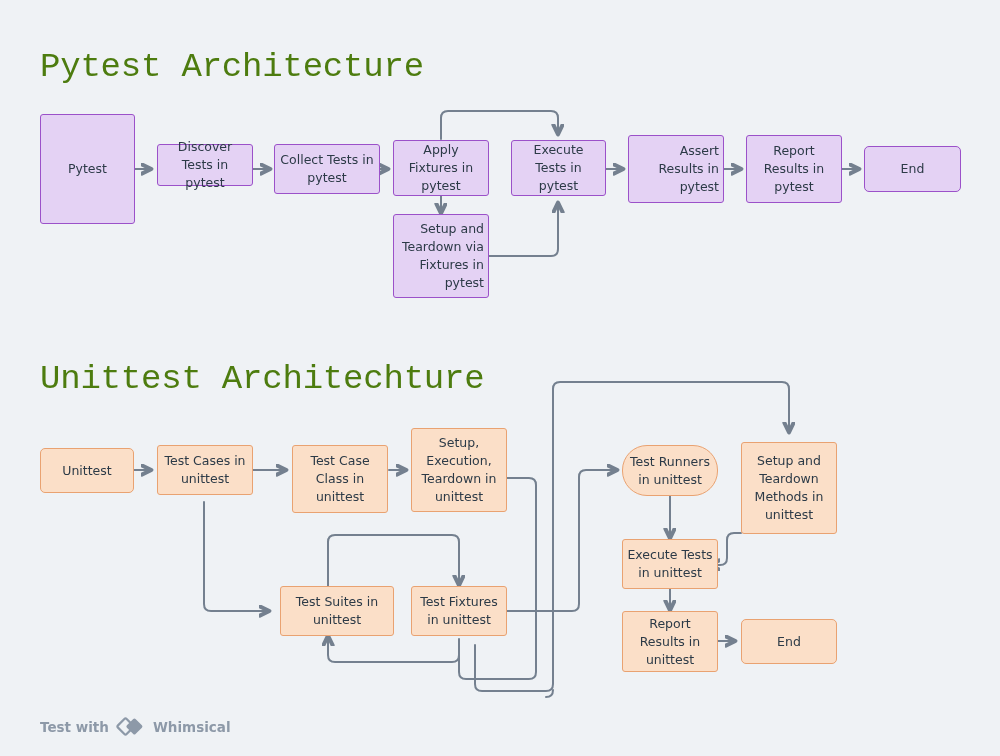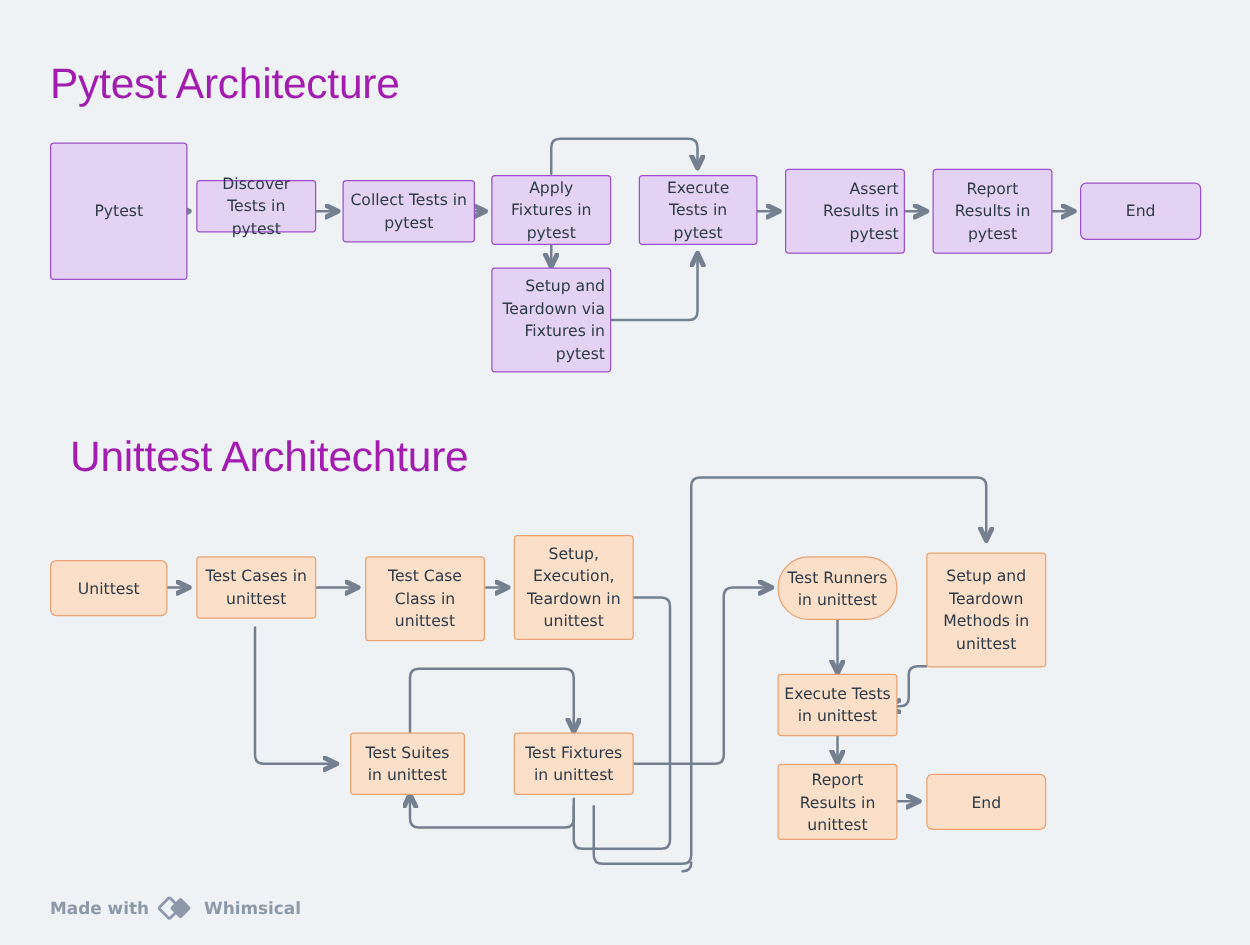--- a/index.html
+++ b/index.html
@@ -6,29 +6,29 @@
   body{
     width:1000px;height:756px;
     background:#eff2f5;
     font-family:"DejaVu Sans", sans-serif;
     overflow:hidden;
     position:relative;
   }
   #canvas{position:absolute;left:0;top:0;width:1000px;height:756px;}
   .title{
     position:absolute;
-    font-family:Liberation Sans, sans-serif;
+    font-family:Liberation Mono, monospace;
     font-size:34px;
     font-weight:400;
-    color:#a21caf;
+    color:#4d7c0f;
     letter-spacing:-0.2px;
     white-space:nowrap;
   }
   #title-pytest{left:40px;top:48px;}
-  #title-unittest{left:40px;top:347px;margin-left:16px;}
+  #title-unittest{left:40px;top:360px;}
 
   .node{
     position:absolute;
     box-sizing:border-box;
     display:flex;
     align-items:center;
     justify-content:center;
     text-align:center;
     font-size:12.5px;
     line-height:18px;
@@ -119,21 +119,21 @@
 
     <path d="M670,496 L670,538" marker-end="url(#ah)"></path>
 
     <path d="M670,589 L670,610" marker-end="url(#ah)"></path>
 
     <path d="M718,641 L735,641" marker-end="url(#ah)"></path>
 
     <path d="M741,533 L734,533 Q727,533 727,540 L727,558 Q727,565 720,565 L710,565" marker-end="url(#ah)"></path>
   </svg>
 
-  <div class="node purple" style="left:40px;top:114px;width:110px;height:110px;">Pytest</div>
+  <div class="node purple" style="left:40px;top:114px;width:95px;height:110px;">Pytest</div>
 
   <div class="node purple" style="left:157px;top:144px;width:96px;height:42px;">Discover Tests in pytest</div>
 
   <div class="node purple" style="left:274px;top:144px;width:106px;height:50px;">Collect Tests in pytest</div>
 
   <div class="node purple" style="left:393px;top:140px;width:96px;height:56px;">Apply Fixtures in pytest</div>
 
   <div class="node purple" style="left:511px;top:140px;width:95px;height:56px;">Execute Tests in pytest</div>
 
   <div class="node purple" style="left:628px;top:135px;width:96px;height:68px;text-align:right;">Assert Results in pytest</div>
@@ -155,26 +155,26 @@
   <div class="node orange" style="left:622px;top:445px;width:96px;height:51px;border-radius:25px;">Test Runners in unittest</div>
 
   <div class="node orange" style="left:741px;top:442px;width:96px;height:92px;">Setup and Teardown Methods in unittest</div>
 
   <div class="node orange" style="left:622px;top:539px;width:96px;height:50px;">Execute Tests in unittest</div>
 
   <div class="node orange" style="left:622px;top:611px;width:96px;height:61px;">Report Results in unittest</div>
 
   <div class="node orange soft" style="left:741px;top:619px;width:96px;height:45px;">End</div>
 
-  <div class="node orange" style="left:280px;top:586px;width:92px;height:50px;">Test Suites in unittest</div>
+  <div class="node orange" style="left:280px;top:586px;width:114px;height:50px;">Test Suites in unittest</div>
 
   <div class="node orange" style="left:411px;top:586px;width:96px;height:50px;">Test Fixtures in unittest</div>
 
   <div id="watermark">
-    <span>Made with</span>
+    <span>Test with</span>
     <span>
       <svg id="whimsical-logo" width="30" height="22" viewBox="0 0 30 22" xmlns="http://www.w3.org/2000/svg">
         <rect x="3.4" y="4.4" width="12.2" height="12.2" rx="1.6" transform="rotate(45 9.5 10.5)" fill="none" stroke="#8d99a8" stroke-width="2.2"></rect>
         <rect x="12.3" y="4.4" width="12.2" height="12.2" rx="1.6" transform="rotate(45 18.4 10.5)" fill="#8d99a8"></rect>
       </svg>
     </span>
     <span>Whimsical</span>
   </div>
 
 </div>

